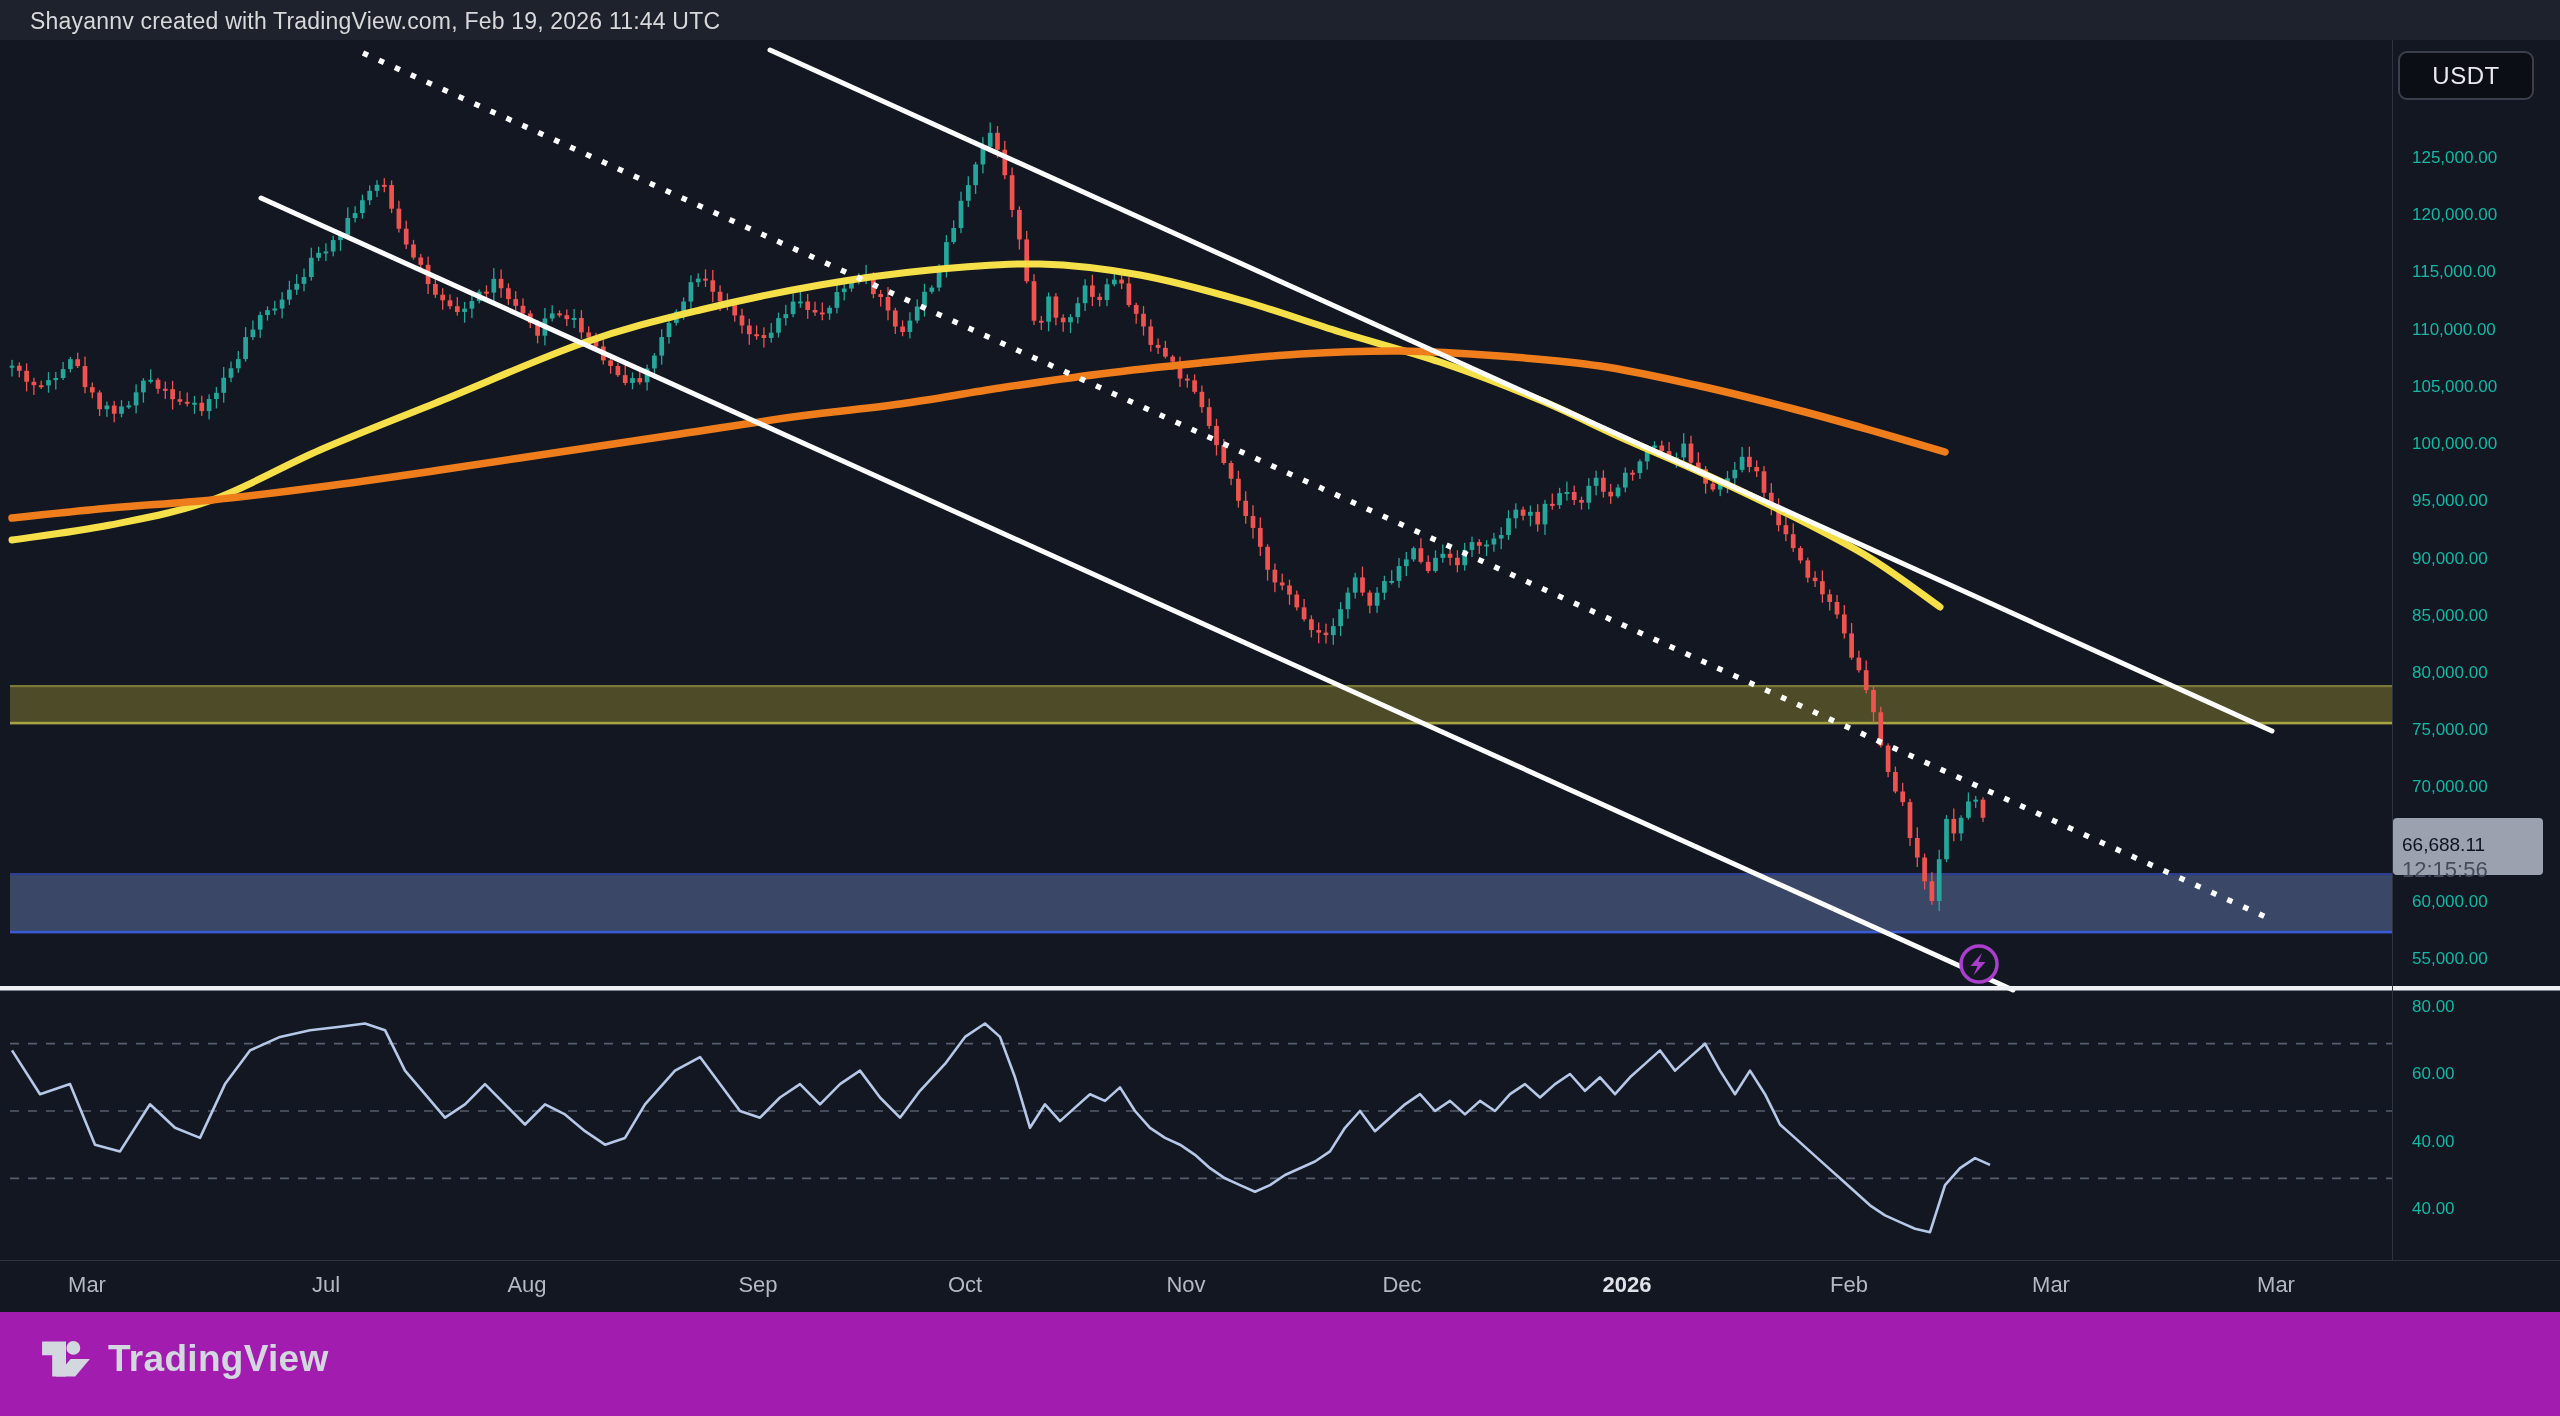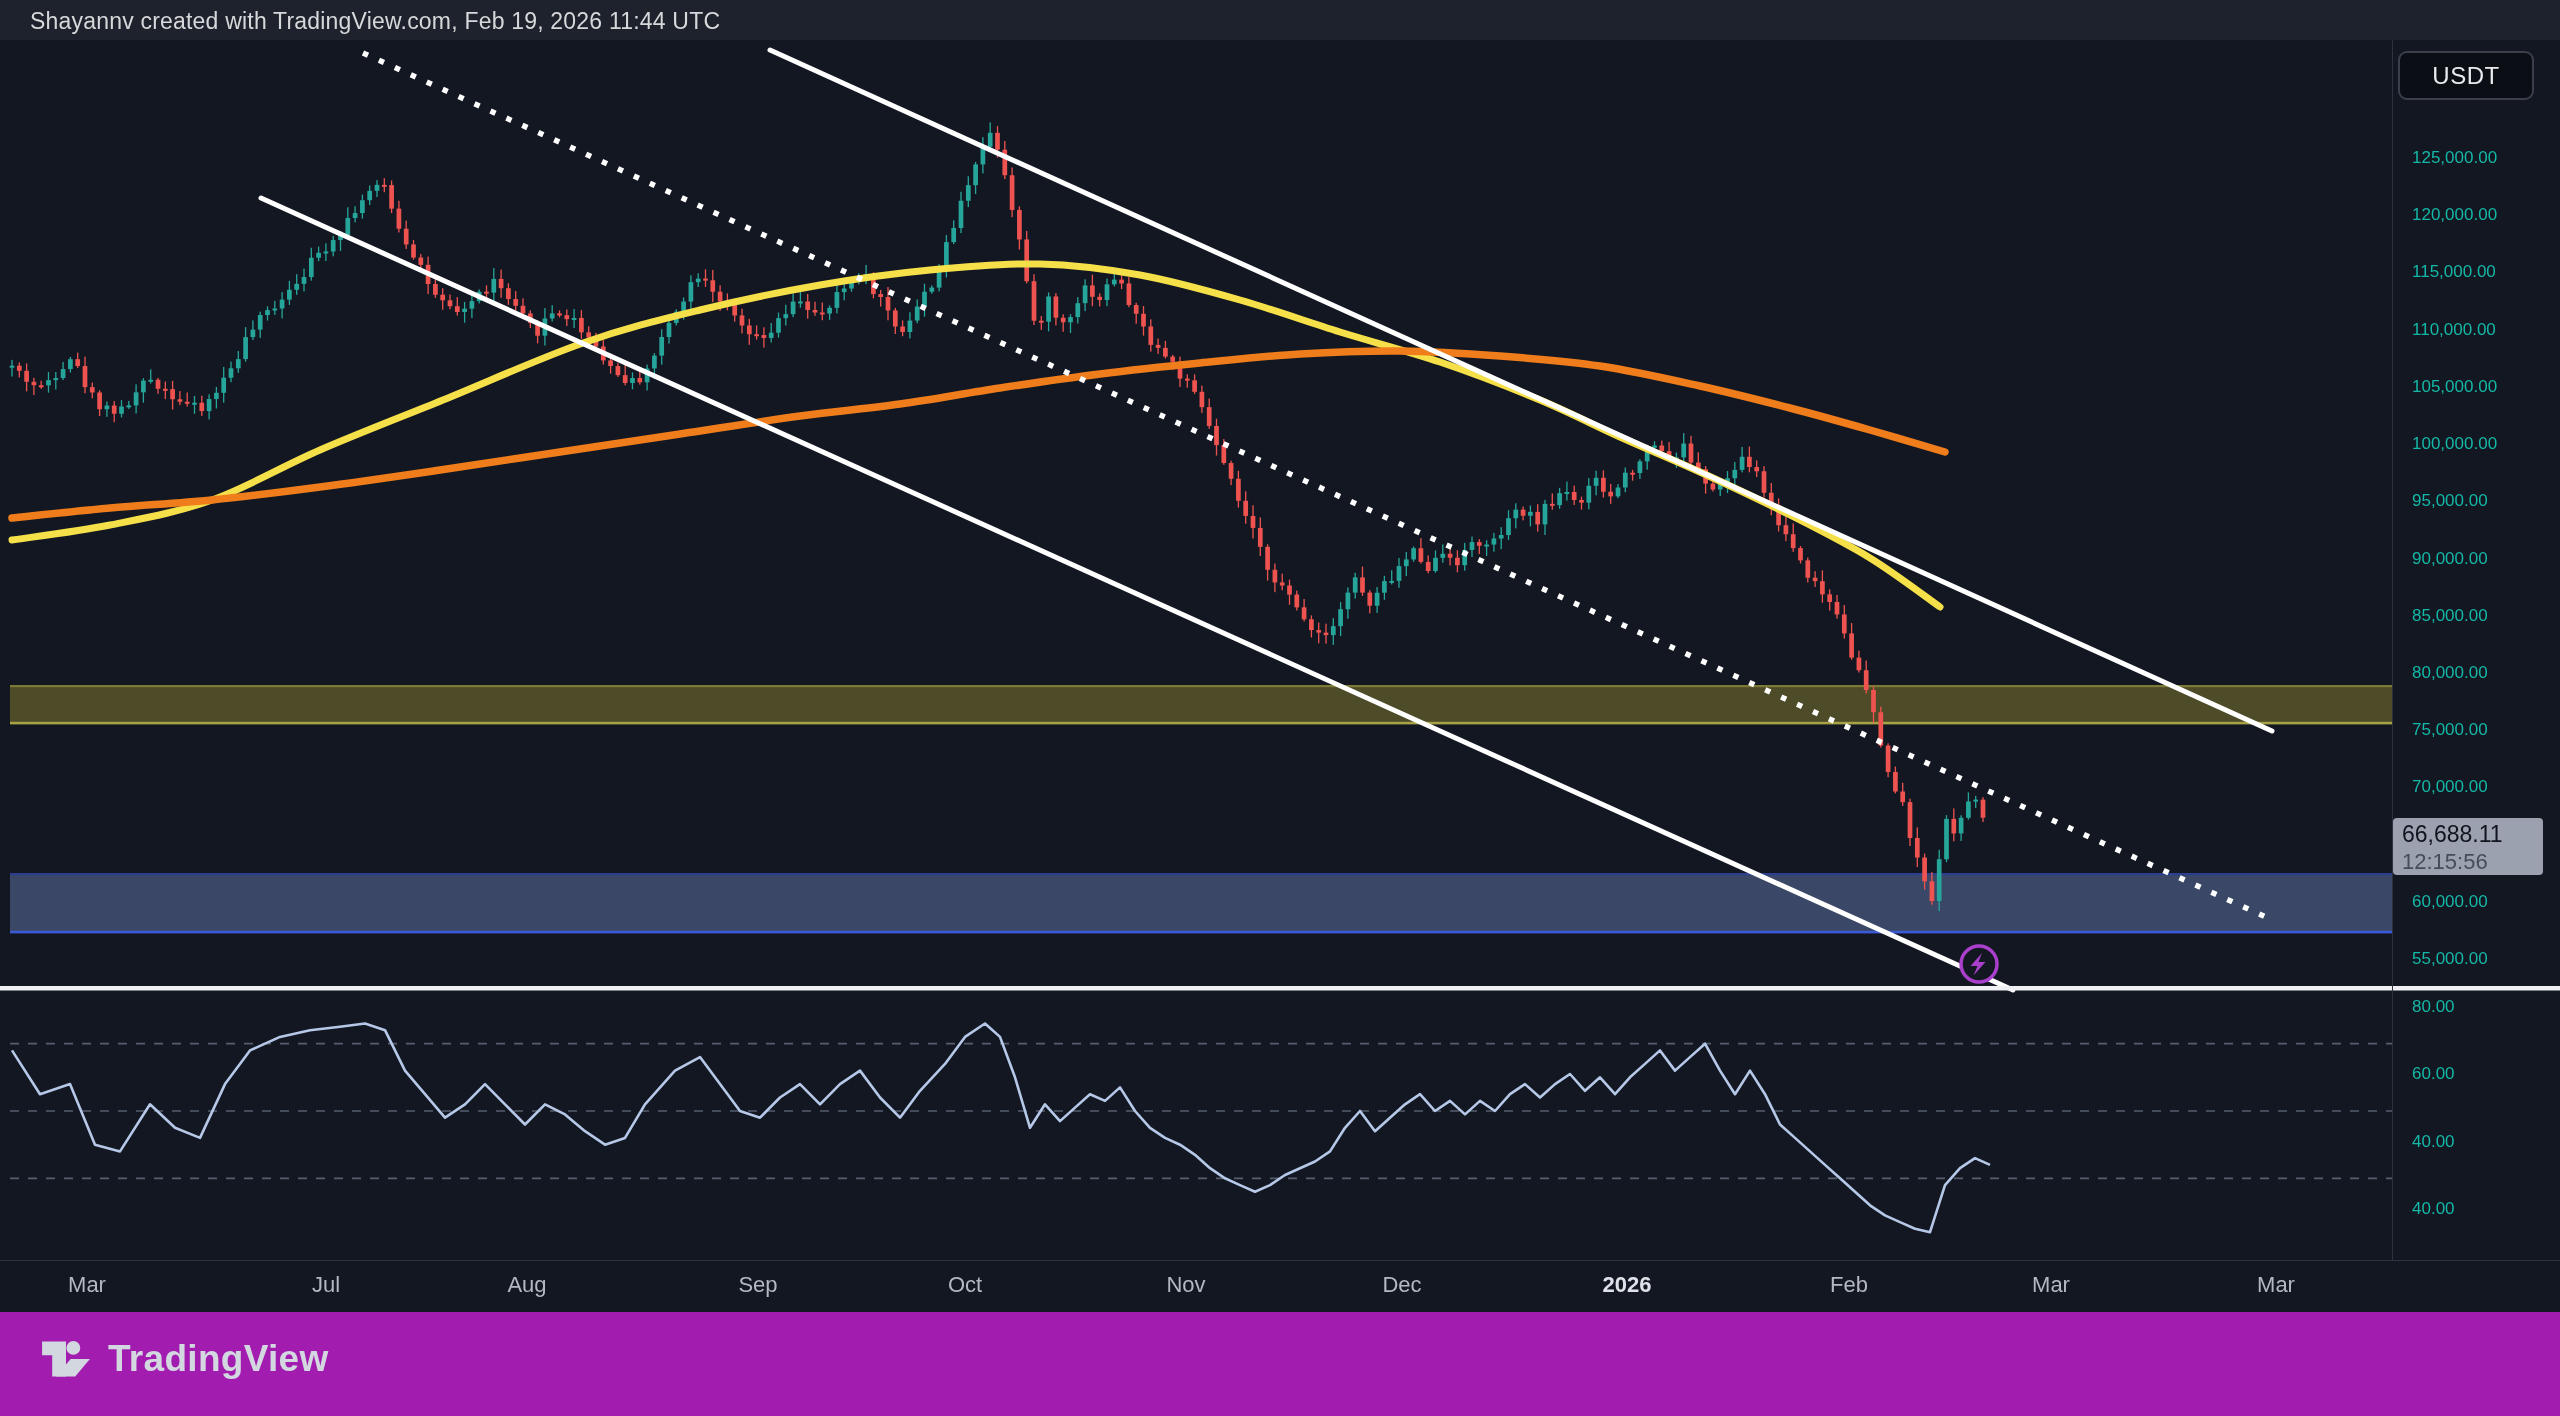--- a/index.html
+++ b/index.html
@@ -10,21 +10,21 @@
   #chart-svg{position:absolute;left:0;top:0;z-index:1;}
   #axis-col{position:absolute;left:2392px;top:40px;width:168px;height:1272px;border-left:1px solid #2f3340;z-index:2;}
   #usdt-badge{position:absolute;left:2398px;top:51px;width:132px;height:45px;border:2px solid #3b3f4c;
     border-radius:9px;background:#0b0e15;color:#e8eaef;font-size:24px;display:flex;align-items:center;
     justify-content:center;letter-spacing:.5px;z-index:5;}
   .ptick{position:absolute;left:2404px;font-size:17px;color:#14b8a6;z-index:3;margin-left:8px;}
   .ttick{position:absolute;top:1272px;transform:translateX(-50%);font-size:22px;color:#b4b8c2;z-index:3;}
   .ttick.bold{font-weight:bold;color:#dfe2e8;}
   #price-tag{position:absolute;left:2393px;top:818px;width:150px;height:57px;background:#9ba1ae;
     border-radius:4px;z-index:5;padding-left:9px;box-sizing:border-box;}
-  #price-tag .p{font-size:23px;color:#0f141e;margin-top:3px;}
+  #price-tag .p{font-size:19px;color:#0f141e;margin-top:16px;}
   #price-tag .c{font-size:22px;color:#454d5c;margin-top:1px;}
   #xaxis-strip{position:absolute;left:0;top:1260px;width:2560px;height:52px;background:#131722;
     border-top:1px solid #2f3340;z-index:2;}
   #bottombar{position:absolute;left:0;top:1312px;width:2560px;height:104px;background:#a21caf;z-index:4;}
   #logo{position:absolute;left:40px;top:24px;display:flex;align-items:center;gap:16px;}
   #logo .lg-text{font-size:37px;font-weight:bold;color:#d3d7df;letter-spacing:.3px;}
 </style>
 </head>
 <body>
 

